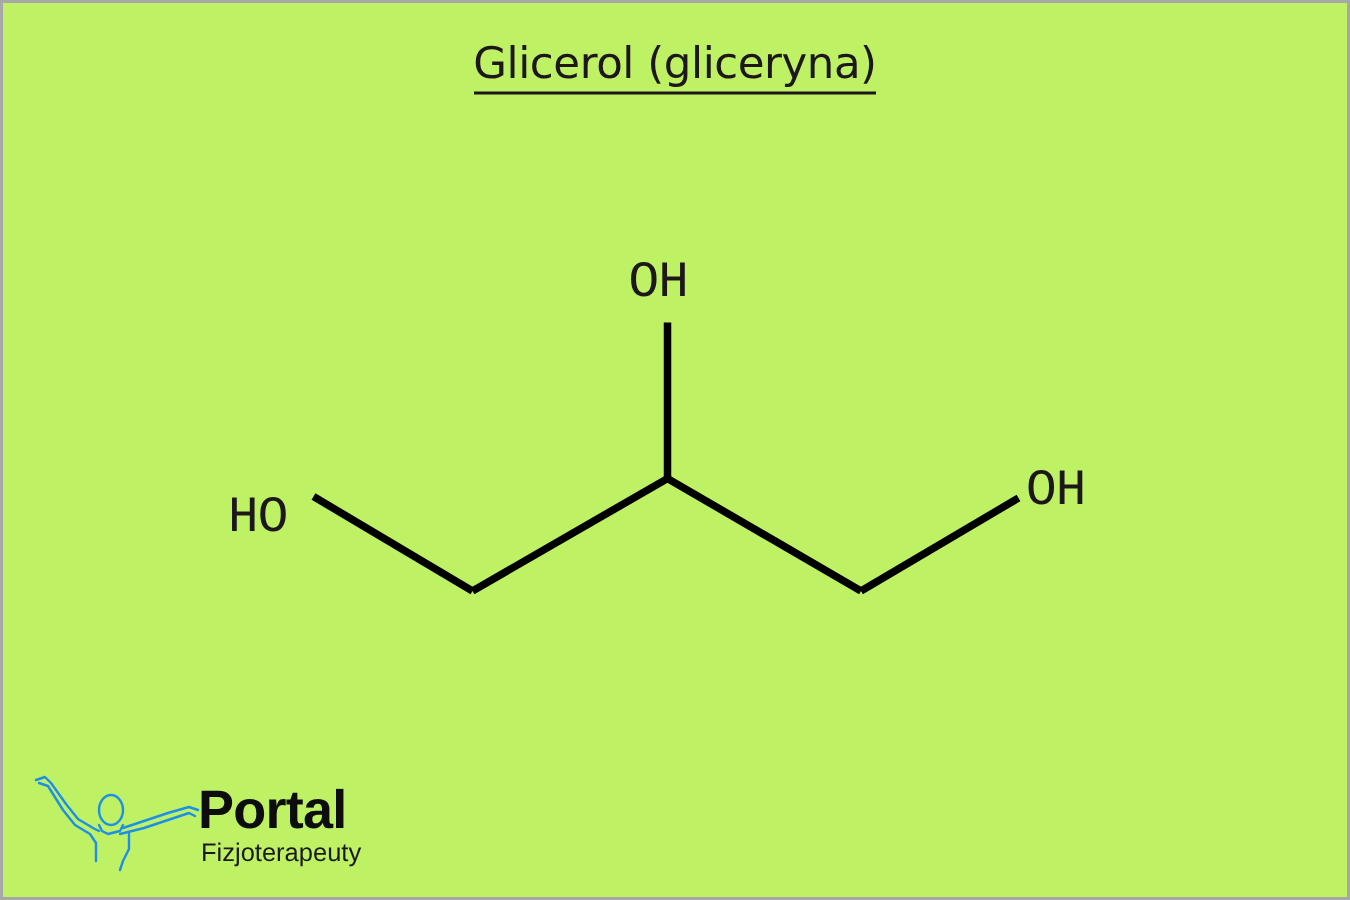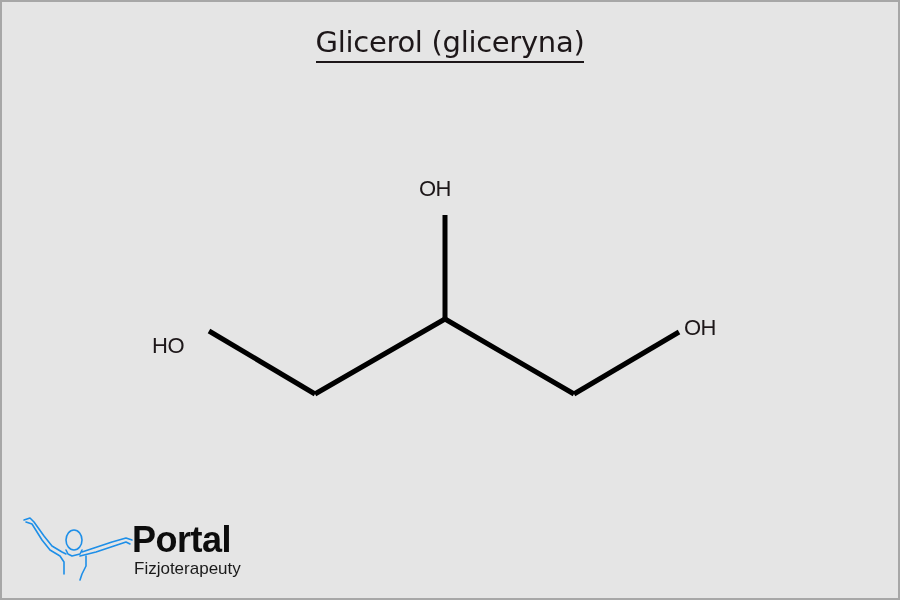--- a/index.html
+++ b/index.html
@@ -6,21 +6,21 @@
       margin: 0;
       padding: 0;
       background: #ffffff;
     }
     .frame {
       position: relative;
       width: 900px;
       height: 600px;
       box-sizing: border-box;
       border: 2px solid #a7a7a7;
-      background: #e5e5e5;
+      background: #bef264;
       overflow: hidden;
       font-family: "DejaVu Sans", sans-serif;
       color: #1d1719;
     }
     .title {
       position: absolute;
       left: 0;
       right: 0;
       top: 22px;
       text-align: center;
@@ -37,22 +37,22 @@
     }
     .molecule {
       position: absolute;
       left: 0;
       top: 0;
       width: 900px;
       height: 600px;
     }
     .atom-label {
       position: absolute;
-      font-family: Liberation Sans, sans-serif;
-      font-size: 22px;
+      font-family: Liberation Mono, monospace;
+      font-size: 34px;
       color: #1d1719;
       line-height: 30px;
       letter-spacing: -0.5px;
     }
     .logo {
       position: absolute;
       left: 20px;
       top: 512px;
       width: 230px;
       height: 70px;

